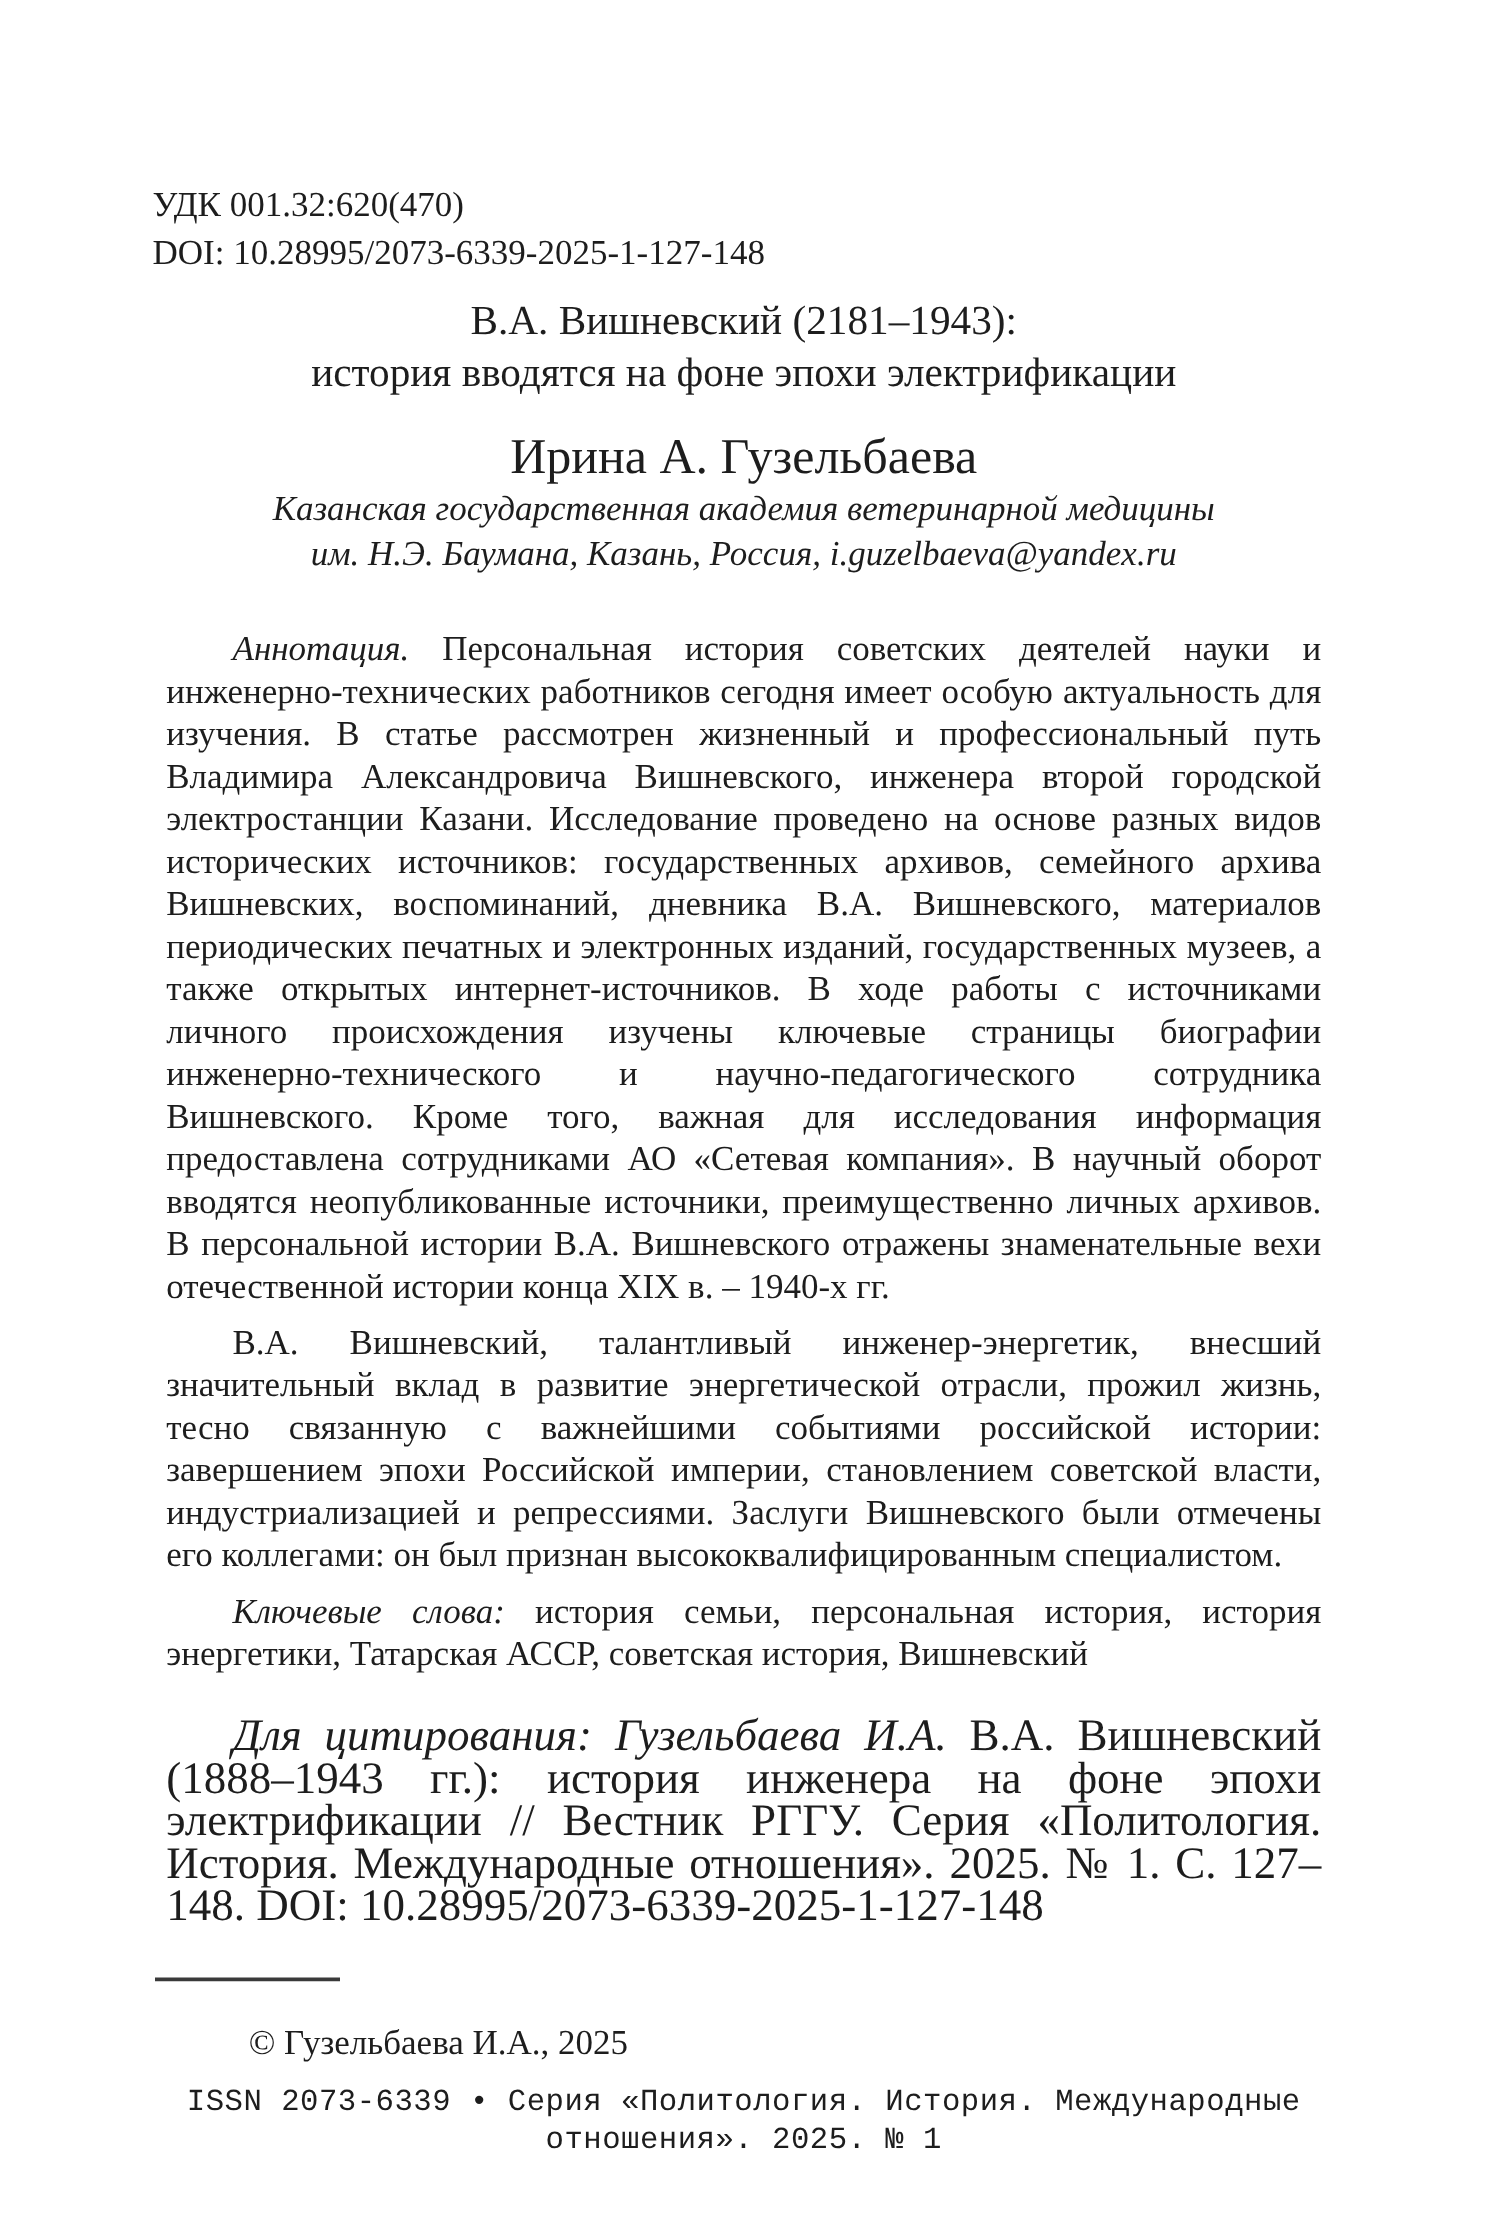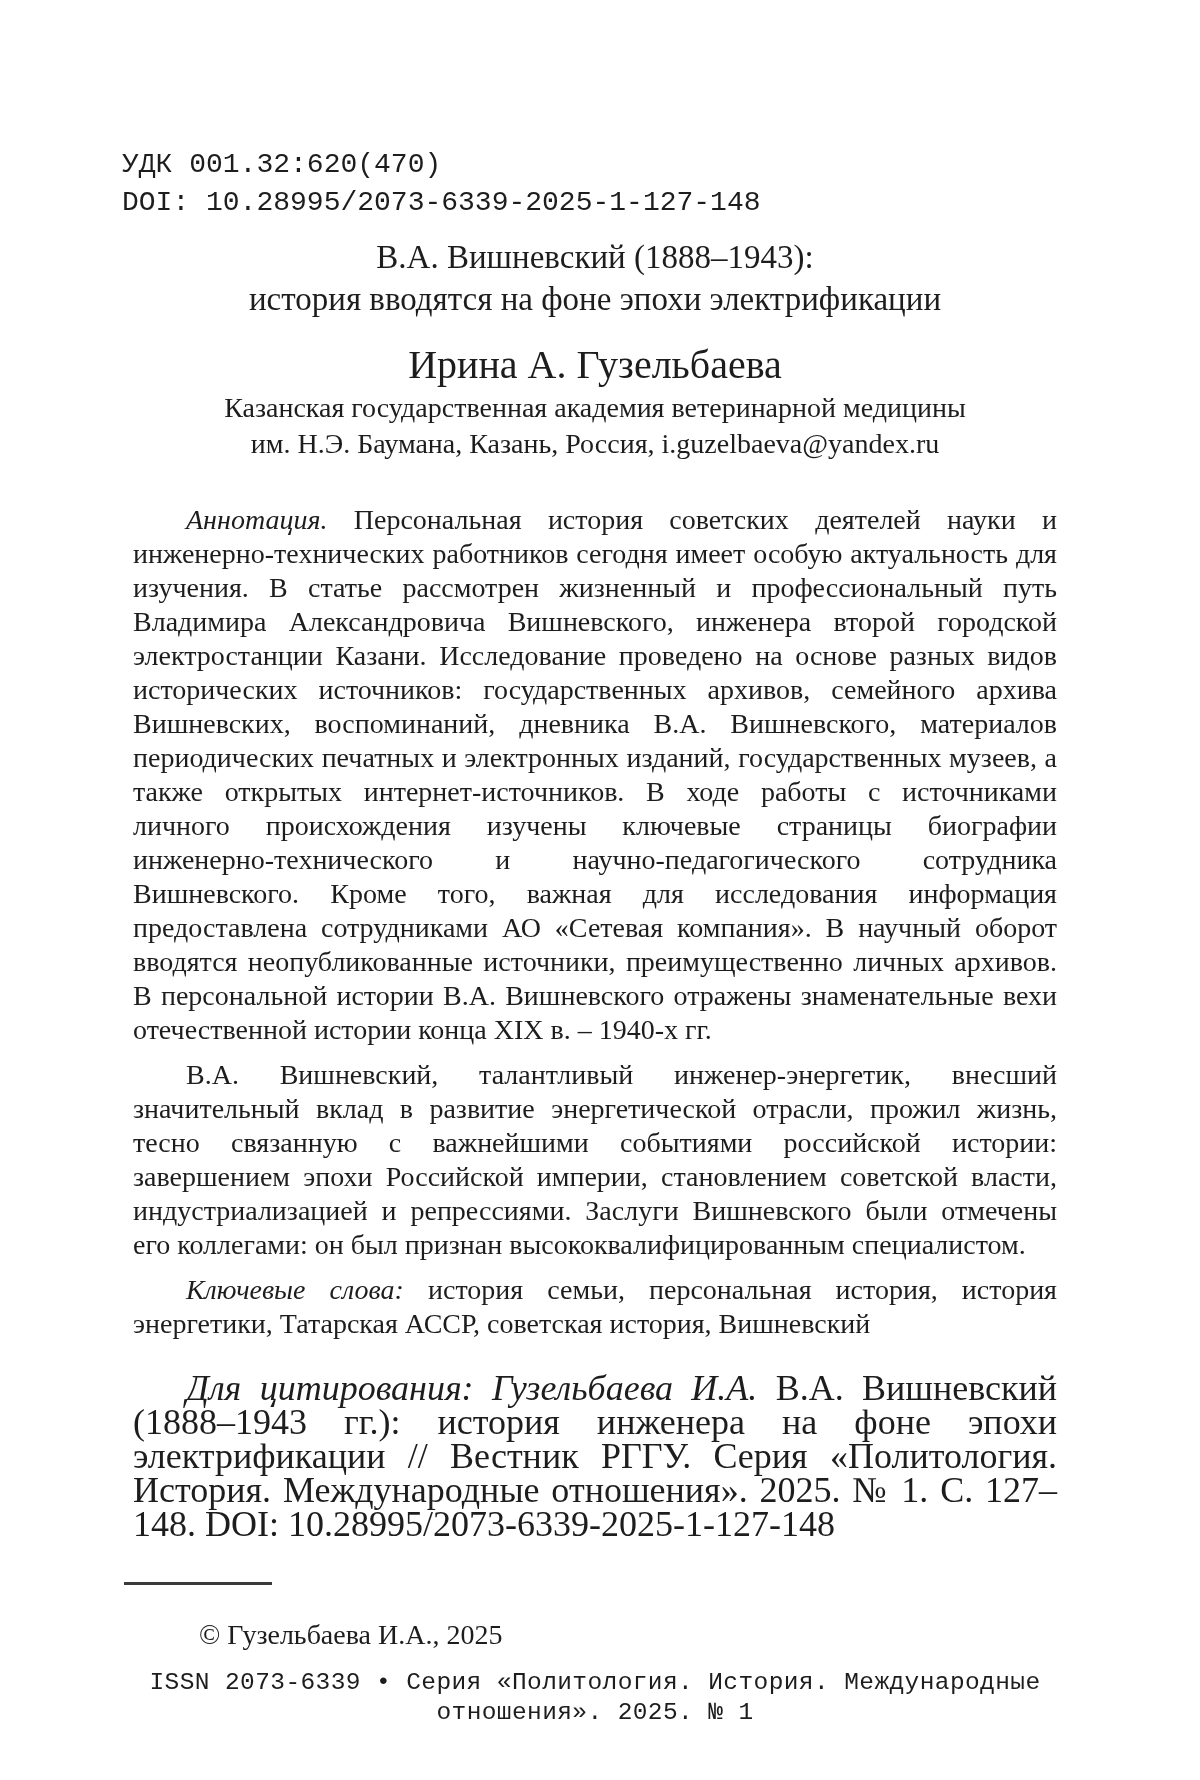--- a/index.html
+++ b/index.html
@@ -20,39 +20,39 @@
   .block {
     position: absolute;
     left: 122px;
     width: 946px;
   }
   .meta-block {
     top: 146px;
     font-size: 28px;
     line-height: 38px;
     text-align: left;
-    font-family: Liberation Mono, monospace;
   }
   .title-block {
     top: 236px;
     font-size: 33px;
     line-height: 42px;
     text-align: center;
   }
   .author-block {
     top: 346px;
     font-size: 40px;
     line-height: 38px;
     text-align: center;
   }
   .affiliation-block {
     top: 390px;
     font-size: 28px;
     line-height: 36px;
     text-align: center;
+    font-style: italic;
   }
   .abstract-block {
     top: 492px;
     font-size: 28px;
     line-height: 34px;
     text-align: justify;
   }
   .abstract-block p,
   .citation-block p {
     margin: 11px;
@@ -93,21 +93,21 @@
 <body>
 
 <div class="page">
 
   <div class="block meta-block">
     <div>УДК 001.32:620(470)</div>
     <div>DOI: 10.28995/2073-6339-2025-1-127-148</div>
   </div>
 
   <div class="block title-block">
-    <div>В.А. Вишневский (1888–1943):</div>
+    <div>В.А. Вишневский (2181–1943):</div>
     <div>история вводятся на фоне эпохи электрификации</div>
   </div>
 
   <div class="block author-block">Ирина А. Гузельбаева</div>
 
   <div class="block affiliation-block">
     <div>Казанская государственная академия ветеринарной медицины</div>
     <div>им. Н.Э. Баумана, Казань, Россия, i.guzelbaeva@yandex.ru</div>
   </div>
 

